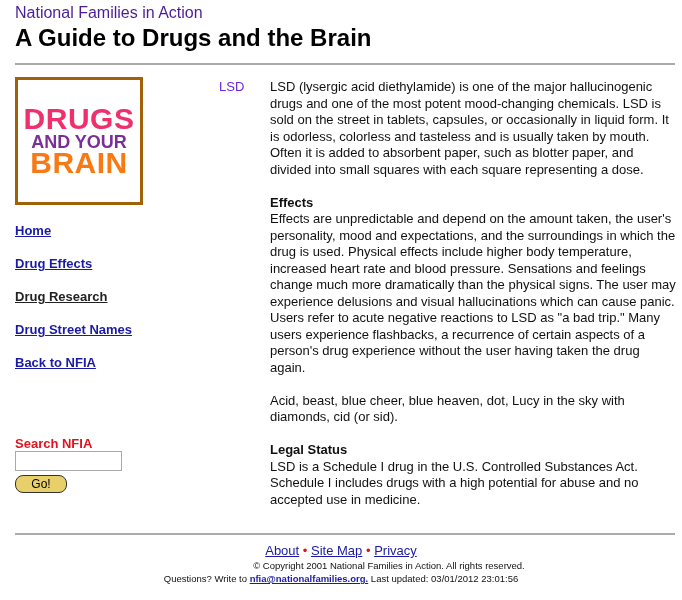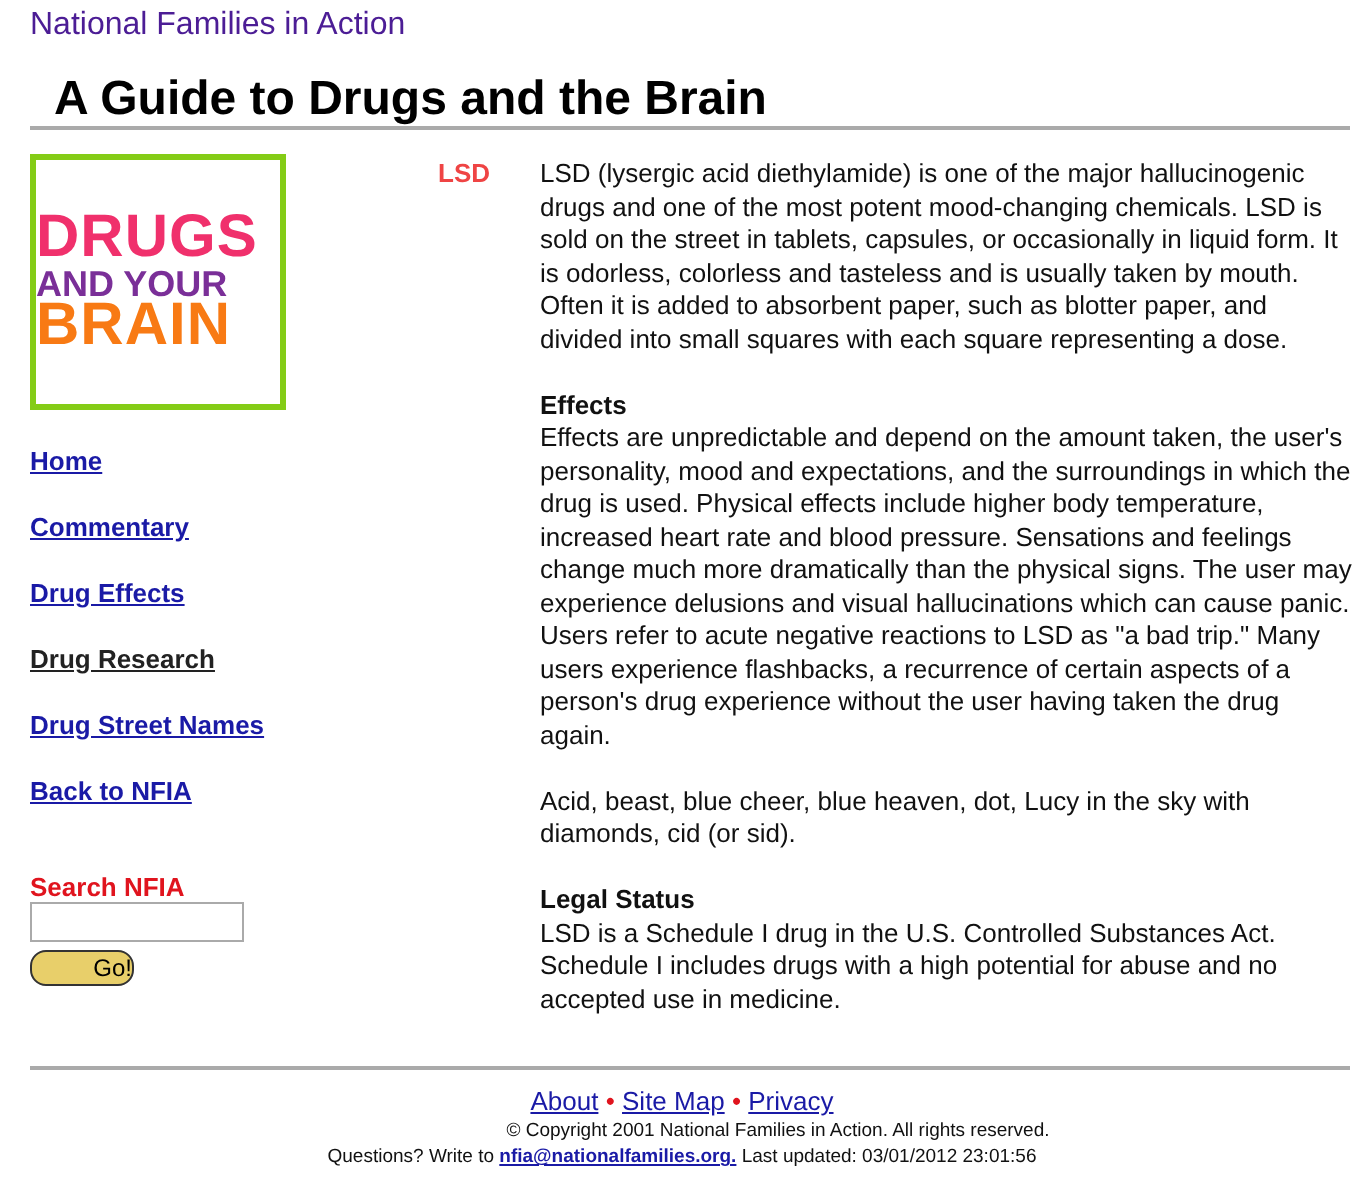--- a/index.html
+++ b/index.html
@@ -1,34 +1,34 @@
 <!DOCTYPE html>
 <html><head>
 <meta charset="utf-8">
 <style>
   html, body { margin:0; padding:0; background:#ffffff; }
   body { width:682px; height:600px; position:relative; overflow:hidden;
          font-family:"Liberation Sans", sans-serif; color:#000; }
   .org { position:absolute; left:15px; top:4px; font-size:16px; color:#4c1d95; }
-  .title { position:absolute; left:15px; top:24px; font-size:24px; font-weight:bold; margin:12px; }
+  .title { position:absolute; left:15px; top:24px; font-size:24px; font-weight:bold; margin:0; }
   .hr-top { position:absolute; left:15px; top:63px; width:660px; height:0; border-top:2px solid #aaa; }
   .logo { position:absolute; left:15px; top:77px; width:122px; height:122px;
-          border:3px solid #84cc16; background:#fff; }
+          border:3px solid #a16207; background:#fff; text-align:center; }
   .logo .l1 { position:absolute; left:0; right:0; top:24px; font-size:30px; font-weight:900; color:#f0306c; letter-spacing:0.5px; line-height:30px; }
   .logo .l2 { position:absolute; left:0; right:0; top:52px; font-size:18px; font-weight:900; color:#7a2f98; line-height:20px; }
   .logo .l3 { position:absolute; left:0; right:0; top:68px; font-size:30px; font-weight:900; color:#f87a14; letter-spacing:0.5px; line-height:30px; }
   .nav { position:absolute; left:15px; top:222px; }
   .nav a, .nav span { display:block; font-size:13px; font-weight:bold; height:33px; line-height:17px;text-decoration:underline; }
   .nav a { color:#1a1aa6; text-decoration:underline; }
   .nav span { color:#222; }
   .search-label { position:absolute; left:15px; top:436px; font-size:13px; font-weight:bold; color:#e0141e; }
   .search-input { position:absolute; left:15px; top:451px; width:105px; height:18px; border:1px solid #aaa; padding:0; margin:0; }
   .go-btn { position:absolute; left:15px; top:475px; width:52px; height:18px; border:1px solid #333; border-radius:8px;
-            background:#e8cf6a; font-size:12px; font-family:"Liberation Sans", sans-serif; padding:0; line-height:16px;text-align:right; }
-  .drug-name { position:absolute; left:219px; top:79px; font-size:13px; font-weight:bold; color:#ef4444; }
+            background:#e8cf6a; font-size:12px; font-family:"Liberation Sans", sans-serif; padding:0; line-height:16px; }
+  .drug-name { position:absolute; left:219px; top:79px; font-size:13px; font-weight:normal; color:#6d28d9; }
   .content { position:absolute; left:270px; top:79px; width:406px; font-size:13px; line-height:16.5px; color:#111; }
   .content p { margin:0 0 16.5px 0; }
   .content h4 { margin:0; font-size:13px; font-weight:bold; }
   .hr-bottom { position:absolute; left:15px; top:533px; width:660px; border-top:2px solid #aaa; }
   .footer { position:absolute; left:0; width:682px; text-align:center; }
   .footer-links { top:543px; font-size:13px; }
   .footer-links a { color:#1a1aa6; text-decoration:underline; }
   .footer-links .sep { color:#e0141e; }
   .copyright { top:560px; font-size:9.5px; color:#111;padding-left:48px; }
   .questions { top:573px; font-size:9.5px; color:#111; }
@@ -42,21 +42,20 @@
 <div class="hr-top"></div>
 
 <div class="logo">
   <div class="l1">DRUGS</div>
   <div class="l2">AND YOUR</div>
   <div class="l3">BRAIN</div>
 </div>
 
 <nav class="nav">
   <a href="#">Home</a>
-  <a href="#">Commentary</a>
   <a href="#">Drug Effects</a>
   <span>Drug Research</span>
   <a href="#">Drug Street Names</a>
   <a href="#">Back to NFIA</a>
 </nav>
 
 <div class="search-label">Search NFIA</div>
 <input class="search-input" type="text" value="" style="">
 <button class="go-btn">Go!</button>
 

